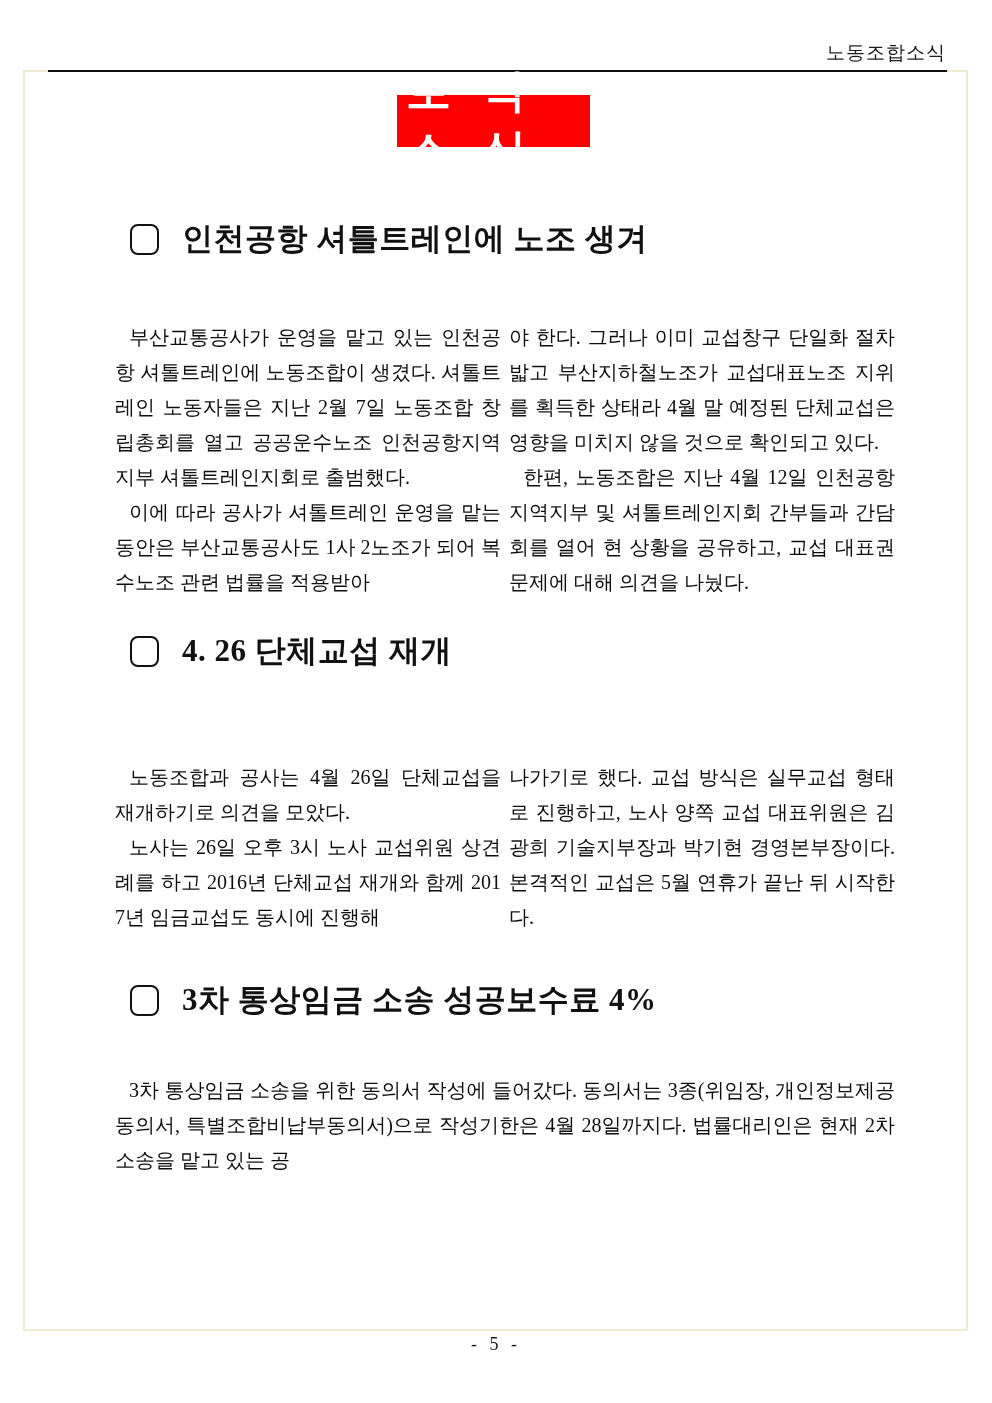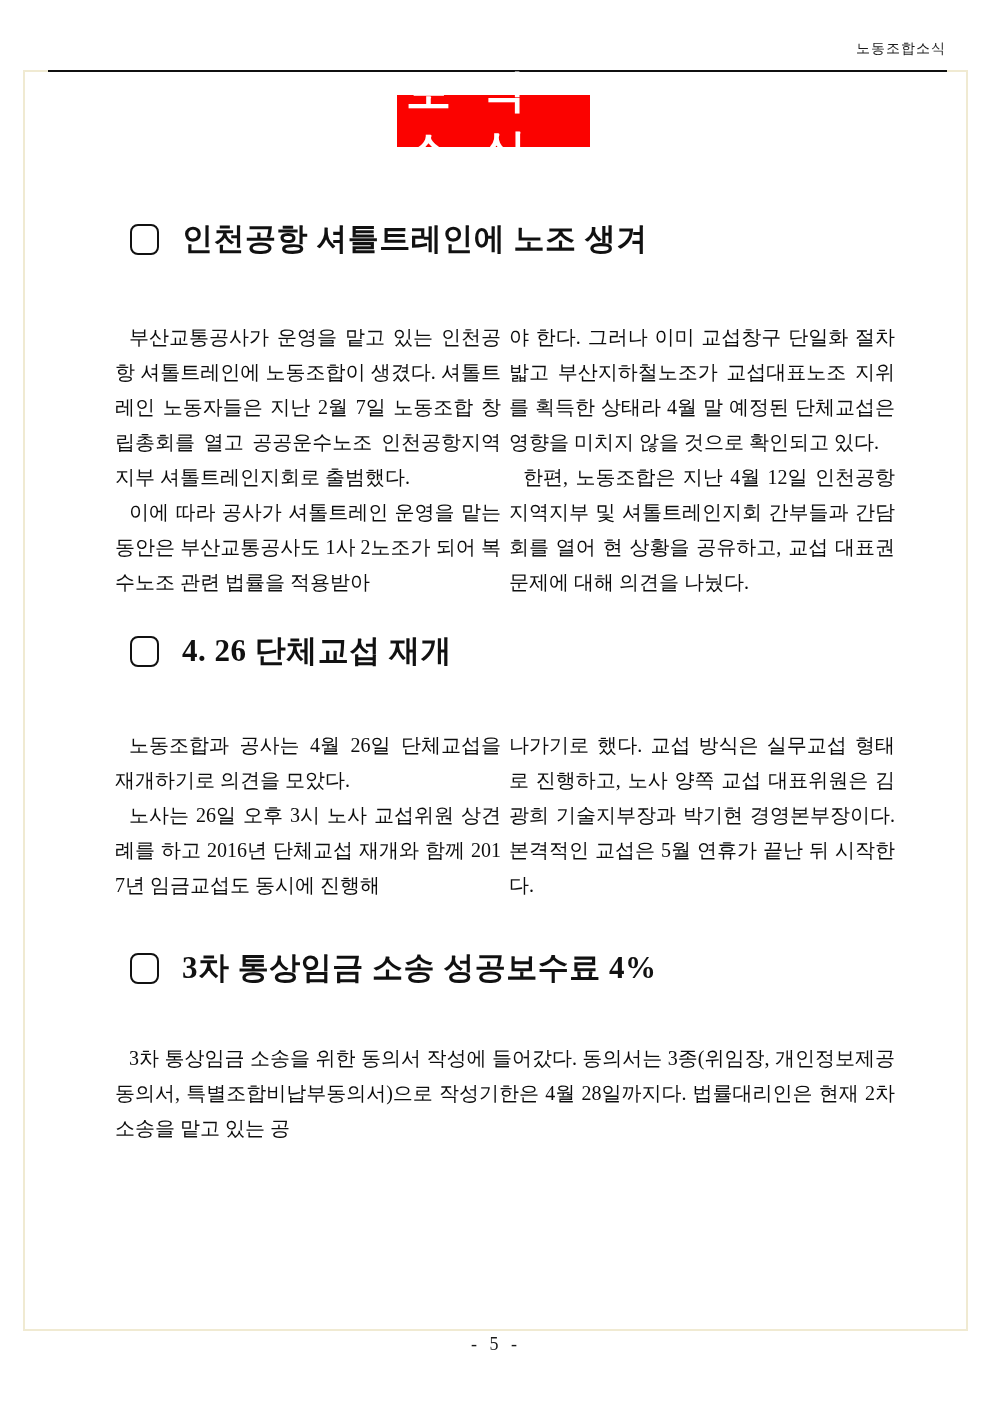--- a/index.html
+++ b/index.html
@@ -3,21 +3,21 @@
 <meta charset="utf-8">
 <style>
   * { margin: 0; padding: 0; box-sizing: border-box; }
   html, body { background: #ffffff; }
   body { width: 992px; height: 1403px; position: relative; overflow: hidden;
          font-family: "Liberation Serif", "DejaVu Serif", serif; color: #111111; }
 
   .page { position: absolute; left: 0; top: 0; width: 992px; height: 1403px; background: #ffffff; }
 
   .header-title { position: absolute; top: 40px; right: 46px;
-                  font-size: 14px; letter-spacing: 1px; color: #1a1a1a; }
+                  font-size: 19px; letter-spacing: 1px; color: #1a1a1a; }
 
   .page-frame { position: absolute; left: 23px; top: 70px; width: 945px; height: 1261px;
                 border: 2px solid #f0ead2; background: transparent; }
 
   .top-rule { position: absolute; left: 48px; top: 70px; width: 899px; height: 2px;
               background: #101010; }
 
   .doc { position: absolute; left: 115px; top: 95px; width: 780px; }
 
   .banner { width: 193px; height: 52px; margin-left: 282px;
@@ -41,21 +41,21 @@
   .para { font-size: 20px; line-height: 35px; text-align: justify;
           word-break: break-all; color: #0d0d0d; }
   .para.indent { text-indent: 14px; }
 
   .footer-pagenum { position: absolute; left: 0; right: 0; top: 1334px;
                     text-align: center; font-size: 18px; letter-spacing: 4px;
                     color: #1a1a1a; }
 
   
   .section:nth-of-type(1) .section-heading { margin-top: 71px; }
-  .section:nth-of-type(2) .section-heading { margin-top: 30px; margin-bottom: 56px; }
+  .section:nth-of-type(2) .section-heading { margin-top: 30px; margin-bottom: 88px; }
   .section:nth-of-type(3) .section-heading { margin-top: 44px; margin-bottom: 52px; }
 </style>
 </head>
 <body>
 
 <div class="page">
 
   <div class="header-title">노동조합소식</div>
 
   <div class="page-frame"></div>

